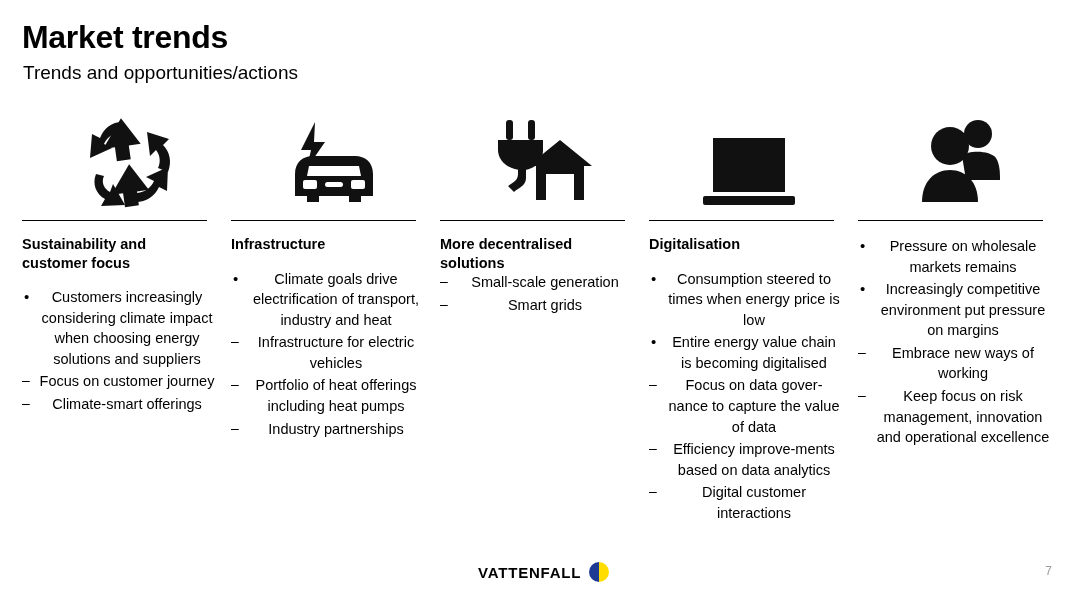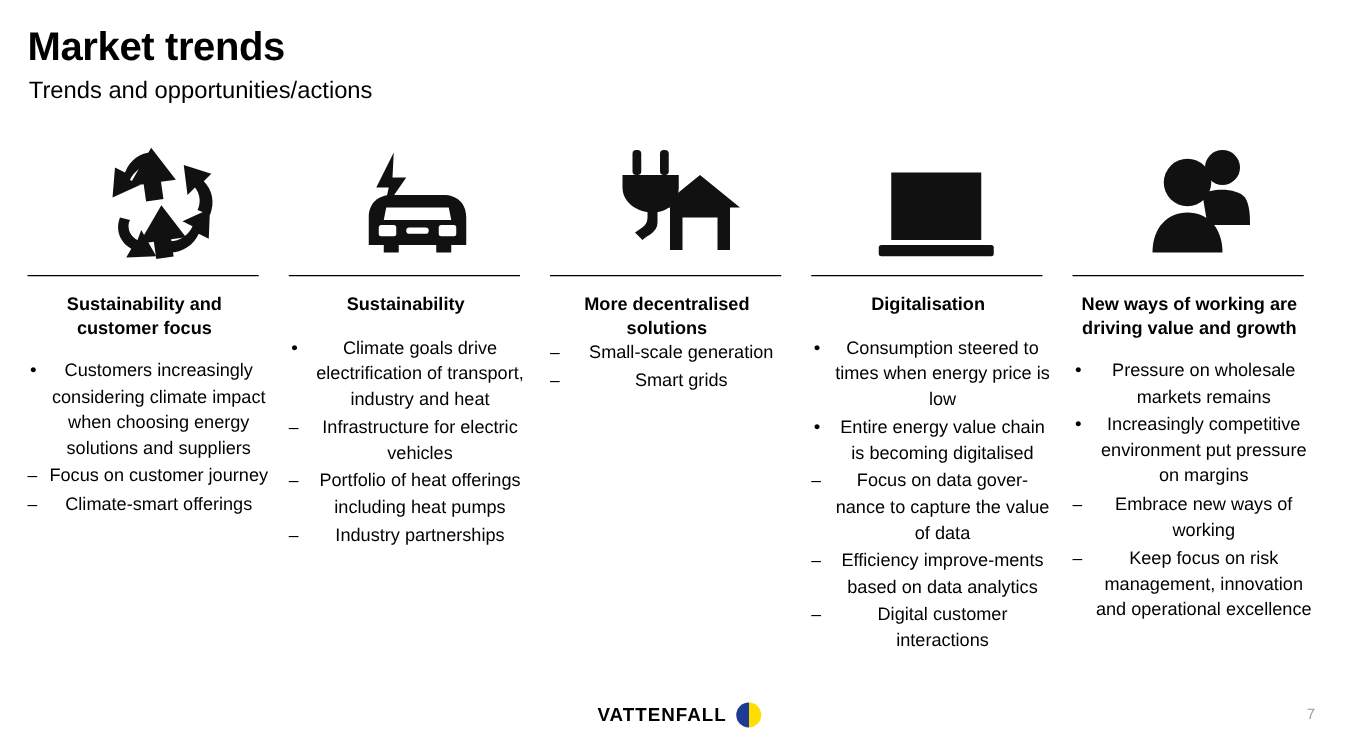--- a/index.html
+++ b/index.html
@@ -70,21 +70,20 @@
     border-top: 1.5px solid #000;
     margin-top: 8px;
     margin-right: 8px;
   }
   .col-head {
     font-size: 14.5px;
     font-weight: bold;
     line-height: 1.28;
     margin-top: 14px;
     padding-right: 6px;
-    text-align: center;
   }
   ul.bullets, ul.dashes {
     list-style: none;
     margin: 0;
     padding: 0;
   }
   ul.bullets { margin-top: 15px; }
   ul.dashes  { }
   ul.bullets li, ul.dashes li {
     position: relative;
@@ -178,21 +177,21 @@
           <g fill="#111111">
             <path d="M34 6 L20 34 L30 34 L26 52 L44 26 L33 26 Z"></path>
             <path d="M14 58 C14 46 22 40 32 40 L74 40 C84 40 92 46 92 58 L92 80 L80 80 L80 86 L68 86 L68 80 L38 80 L38 86 L26 86 L26 80 L14 80 Z M28 50 L26 60 L80 60 L78 50 Z"></path>
             <rect x="22" y="64" width="14" height="9" rx="2" fill="#ffffff"></rect>
             <rect x="70" y="64" width="14" height="9" rx="2" fill="#ffffff"></rect>
             <rect x="44" y="66" width="18" height="5" rx="2.5" fill="#ffffff"></rect>
           </g>
         </svg>
       </div>
       <div class="rule"></div>
-      <div class="col-head">Sustainability</div>
+      <div class="col-head">Infrastructure</div>
       <ul class="bullets">
         <li>Climate goals drive electrification of transport, industry and heat</li>
       </ul>
       <ul class="dashes">
         <li>Infrastructure for electric vehicles</li>
         <li>Portfolio of heat offerings including heat pumps</li>
         <li>Industry partnerships</li>
       </ul>
     </div>
 
@@ -244,21 +243,20 @@
         <svg width="104" height="92" viewBox="0 0 104 92" aria-hidden="true">
           <g fill="#111111">
             <circle cx="72" cy="18" r="14"></circle>
             <path d="M56 40 C62 34 84 34 90 42 C94 48 94 58 94 64 L60 64 Z"></path>
             <circle cx="44" cy="30" r="19"></circle>
             <path d="M16 86 C16 66 28 54 44 54 C60 54 72 66 72 86 Z"></path>
           </g>
         </svg>
       </div>
       <div class="rule"></div>
-      <div class="col-head">New ways of working are driving value and growth</div>
       <ul class="bullets">
         <li>Pressure on wholesale markets remains</li>
         <li>Increasingly competitive environment put pressure on margins</li>
       </ul>
       <ul class="dashes">
         <li>Embrace new ways of working</li>
         <li>Keep focus on risk management, innovation and operational excellence</li>
       </ul>
     </div>
 

